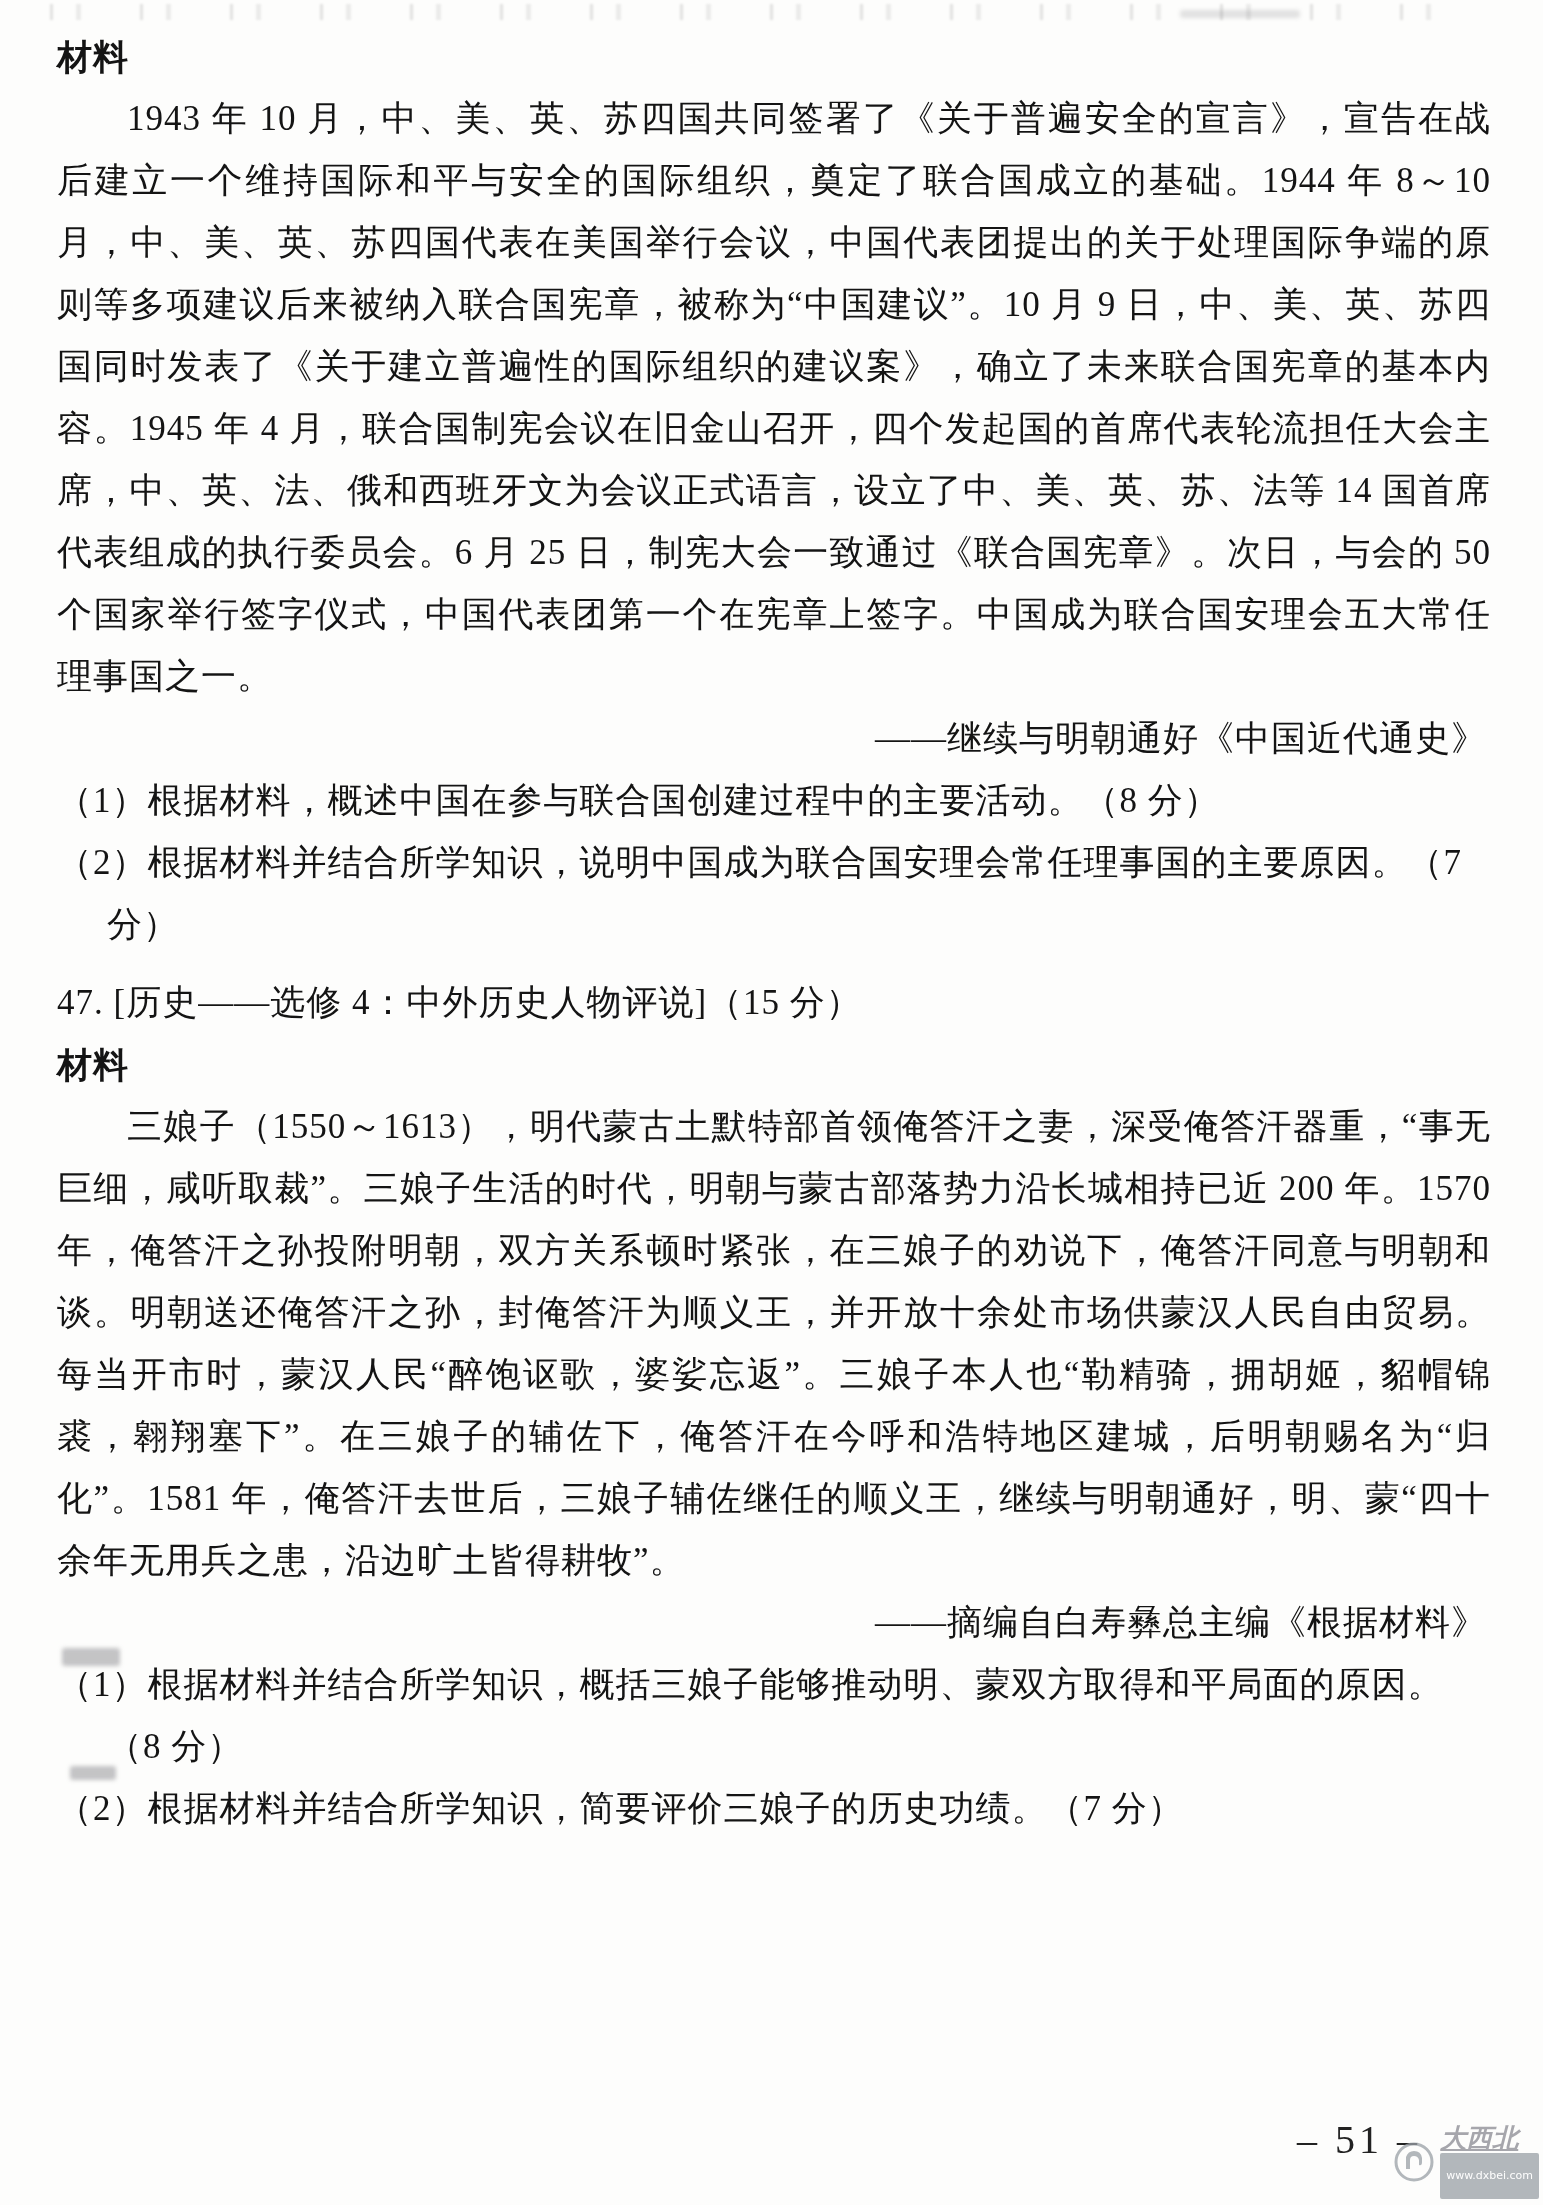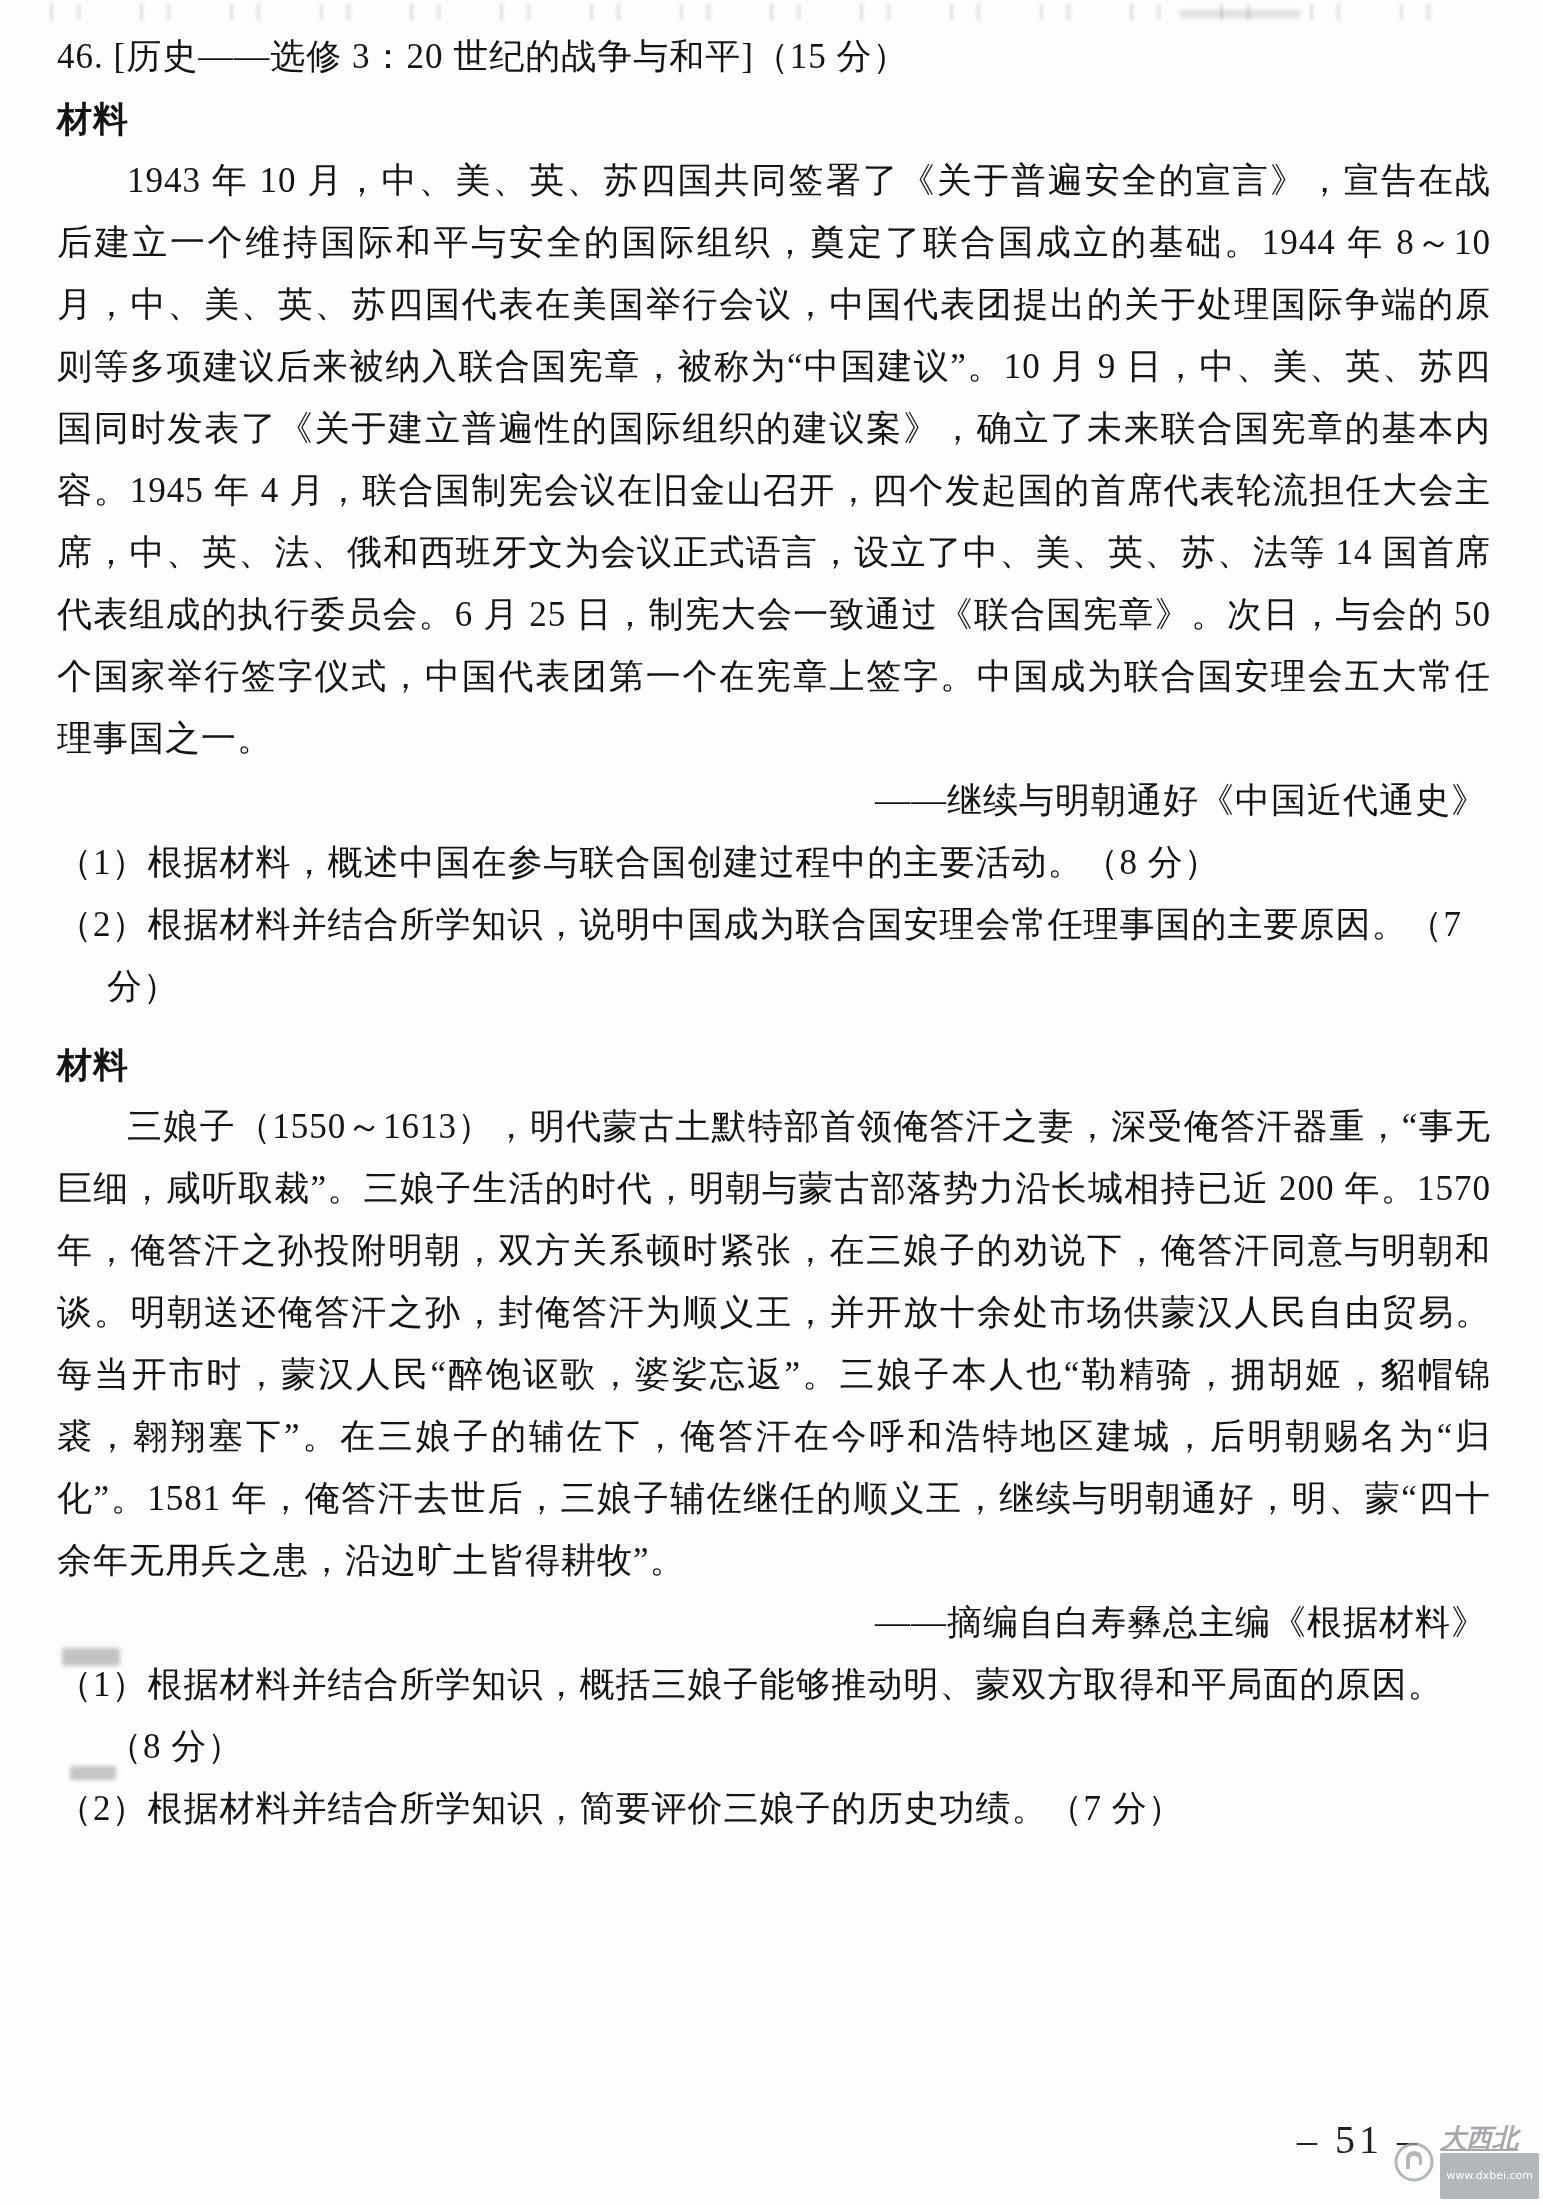--- a/index.html
+++ b/index.html
@@ -74,29 +74,29 @@
 <body>
 
 <div class="scan-noise-top"></div>
 <div class="smudge smudge-a"></div>
 <div class="smudge smudge-b"></div>
 <div class="smudge smudge-c"></div>
 
 <div class="doc">
 
   <div class="q46-block">
-    <div class="section-header">46. [历史——选修 3：20 世纪的战争与和平]（15 分）</div>
     <div class="material-label">材料</div>
     <div class="para">1943 年 10 月，中、美、英、苏四国共同签署了《关于普遍安全的宣言》，宣告在战后建立一个维持国际和平与安全的国际组织，奠定了联合国成立的基础。1944 年 8～10 月，中、美、英、苏四国代表在美国举行会议，中国代表团提出的关于处理国际争端的原则等多项建议后来被纳入联合国宪章，被称为“中国建议”。10 月 9 日，中、美、英、苏四国同时发表了《关于建立普遍性的国际组织的建议案》，确立了未来联合国宪章的基本内容。1945 年 4 月，联合国制宪会议在旧金山召开，四个发起国的首席代表轮流担任大会主席，中、英、法、俄和西班牙文为会议正式语言，设立了中、美、英、苏、法等 14 国首席代表组成的执行委员会。6 月 25 日，制宪大会一致通过《联合国宪章》。次日，与会的 50 个国家举行签字仪式，中国代表团第一个在宪章上签字。中国成为联合国安理会五大常任理事国之一。</div>
     <div class="attribution">——继续与明朝通好《中国近代通史》</div>
     <div class="question">（1）根据材料，概述中国在参与联合国创建过程中的主要活动。（8 分）</div>
     <div class="question">（2）根据材料并结合所学知识，说明中国成为联合国安理会常任理事国的主要原因。（7 分）</div>
   </div>
 
   <div class="q47-block">
+    <div class="section-header">47. [历史——选修 4：中外历史人物评说]（15 分）</div>
     <div class="material-label">材料</div>
     <div class="para">三娘子（1550～1613），明代蒙古土默特部首领俺答汗之妻，深受俺答汗器重，“事无巨细，咸听取裁”。三娘子生活的时代，明朝与蒙古部落势力沿长城相持已近 200 年。1570 年，俺答汗之孙投附明朝，双方关系顿时紧张，在三娘子的劝说下，俺答汗同意与明朝和谈。明朝送还俺答汗之孙，封俺答汗为顺义王，并开放十余处市场供蒙汉人民自由贸易。每当开市时，蒙汉人民“醉饱讴歌，婆娑忘返”。三娘子本人也“勒精骑，拥胡姬，貂帽锦裘，翱翔塞下”。在三娘子的辅佐下，俺答汗在今呼和浩特地区建城，后明朝赐名为“归化”。1581 年，俺答汗去世后，三娘子辅佐继任的顺义王，继续与明朝通好，明、蒙“四十余年无用兵之患，沿边旷土皆得耕牧”。</div>
     <div class="attribution">——摘编自白寿彝总主编《根据材料》</div>
     <div class="question">（1）根据材料并结合所学知识，概括三娘子能够推动明、蒙双方取得和平局面的原因。（8 分）</div>
     <div class="question">（2）根据材料并结合所学知识，简要评价三娘子的历史功绩。（7 分）</div>
   </div>
 
 </div>
 
 <div class="page-number">– 51 –</div>

